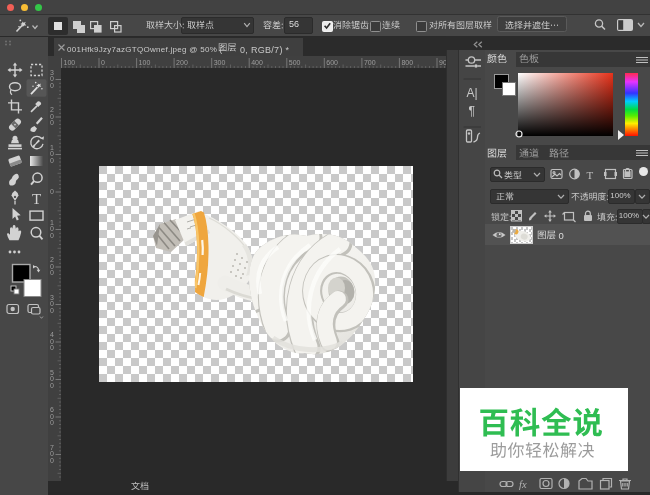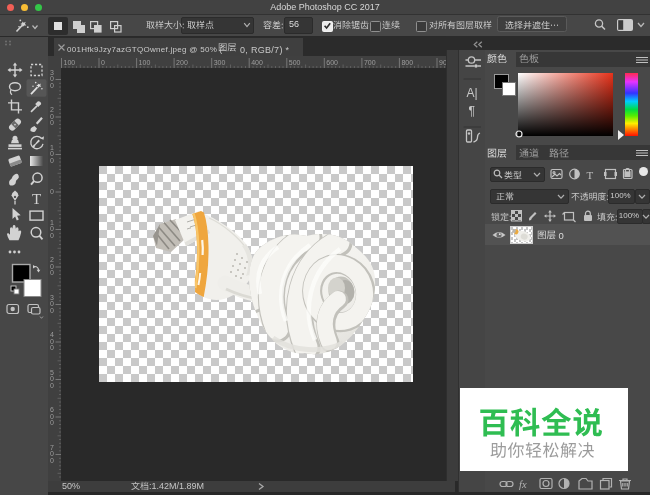--- a/index.html
+++ b/index.html
@@ -29,21 +29,20 @@
 .fld{position:absolute;background:#353535;border:1px solid #2b2b2b;border-radius:2px}
 svg{display:block}
 .ic{position:absolute}
 </style></head><body>
 <div id="app">
 
 <div class="abs" id="titlebar"></div>
 <div class="abs tl" style="left:6.5px;background:#f15f56"></div>
 <div class="abs tl" style="left:20.5px;background:#f8bd35"></div>
 <div class="abs tl" style="left:34.5px;background:#34c648"></div>
-<div class="abs" id="title">Adobe Photoshop CC 2017</div>
 
 <div class="abs" id="options"></div>
 <svg class="ic" width="26" height="18" viewBox="0 0 26 18" style="left:12px;top:17px;z-index:5">
  <g stroke="#d2d2d2" fill="none" stroke-width="1.6">
   <path d="M4.5 14.5 L11 7.5"></path>
  </g>
  <path d="M10 4.5 l1.8 1.2 2 -1 -0.9 2.1 1.4 1.8 -2.2 -0.2 -1.4 1.7 -0.4 -2.2 -2 -0.9 2 -0.9 z" fill="#d2d2d2"></path>
  <g fill="#d2d2d2">
   <circle cx="8.3" cy="3.4" r="0.9"></circle>
         <circle cx="15.8" cy="10.2" r="0.9"></circle>
@@ -544,27 +543,20 @@
               <path d="M161 128 C156 107 162 92 179 81"></path>
               <path d="M187 155 C176 127 184 97 211 79"></path>
               <path d="M216 174 C203 145 210 106 241 83"></path>
             </g>
             <path d="M174 172 C194 186 224 187 244 177" stroke="#e2e1dc" stroke-width="5" fill="none" opacity="0.85"></path>
           </g>
         </svg>
       </div>
 </div>
 
-<div class="abs" id="statusbar">
- <div class="abs" style="left:14px;top:0;line-height:11px">50%</div>
- <div class="abs" style="left:101px;top:0;line-height:11px">:1.42M/1.89M</div>
- <svg class="ic" width="8" height="9" viewBox="0 0 8 9" style="left:209px;top:1px">
-        <path d="M2 1.5 L6 4.5 L2 7.5" stroke="#a9a9a9" fill="none" stroke-width="1.3"></path>
-      </svg>
-</div>
 <div class="abs" id="botstrip"></div>
 
 <div class="abs" id="gutter"></div>
 <div class="abs" id="paneltop"></div>
 <div class="abs" id="iconstrip">
       <svg width="23" height="442" viewBox="0 0 23 442" style="position:absolute;left:0;top:0">
         <g transform="translate(1.5,-14)">
           <g stroke="#c4c4c4" fill="none" stroke-width="1.3">
             <circle cx="11" cy="24" r="3.2"></circle>
             <path d="M5 24 h2.8 M14.2 24 h6.8 M5 30 h9 M17 30 h4"></path>

